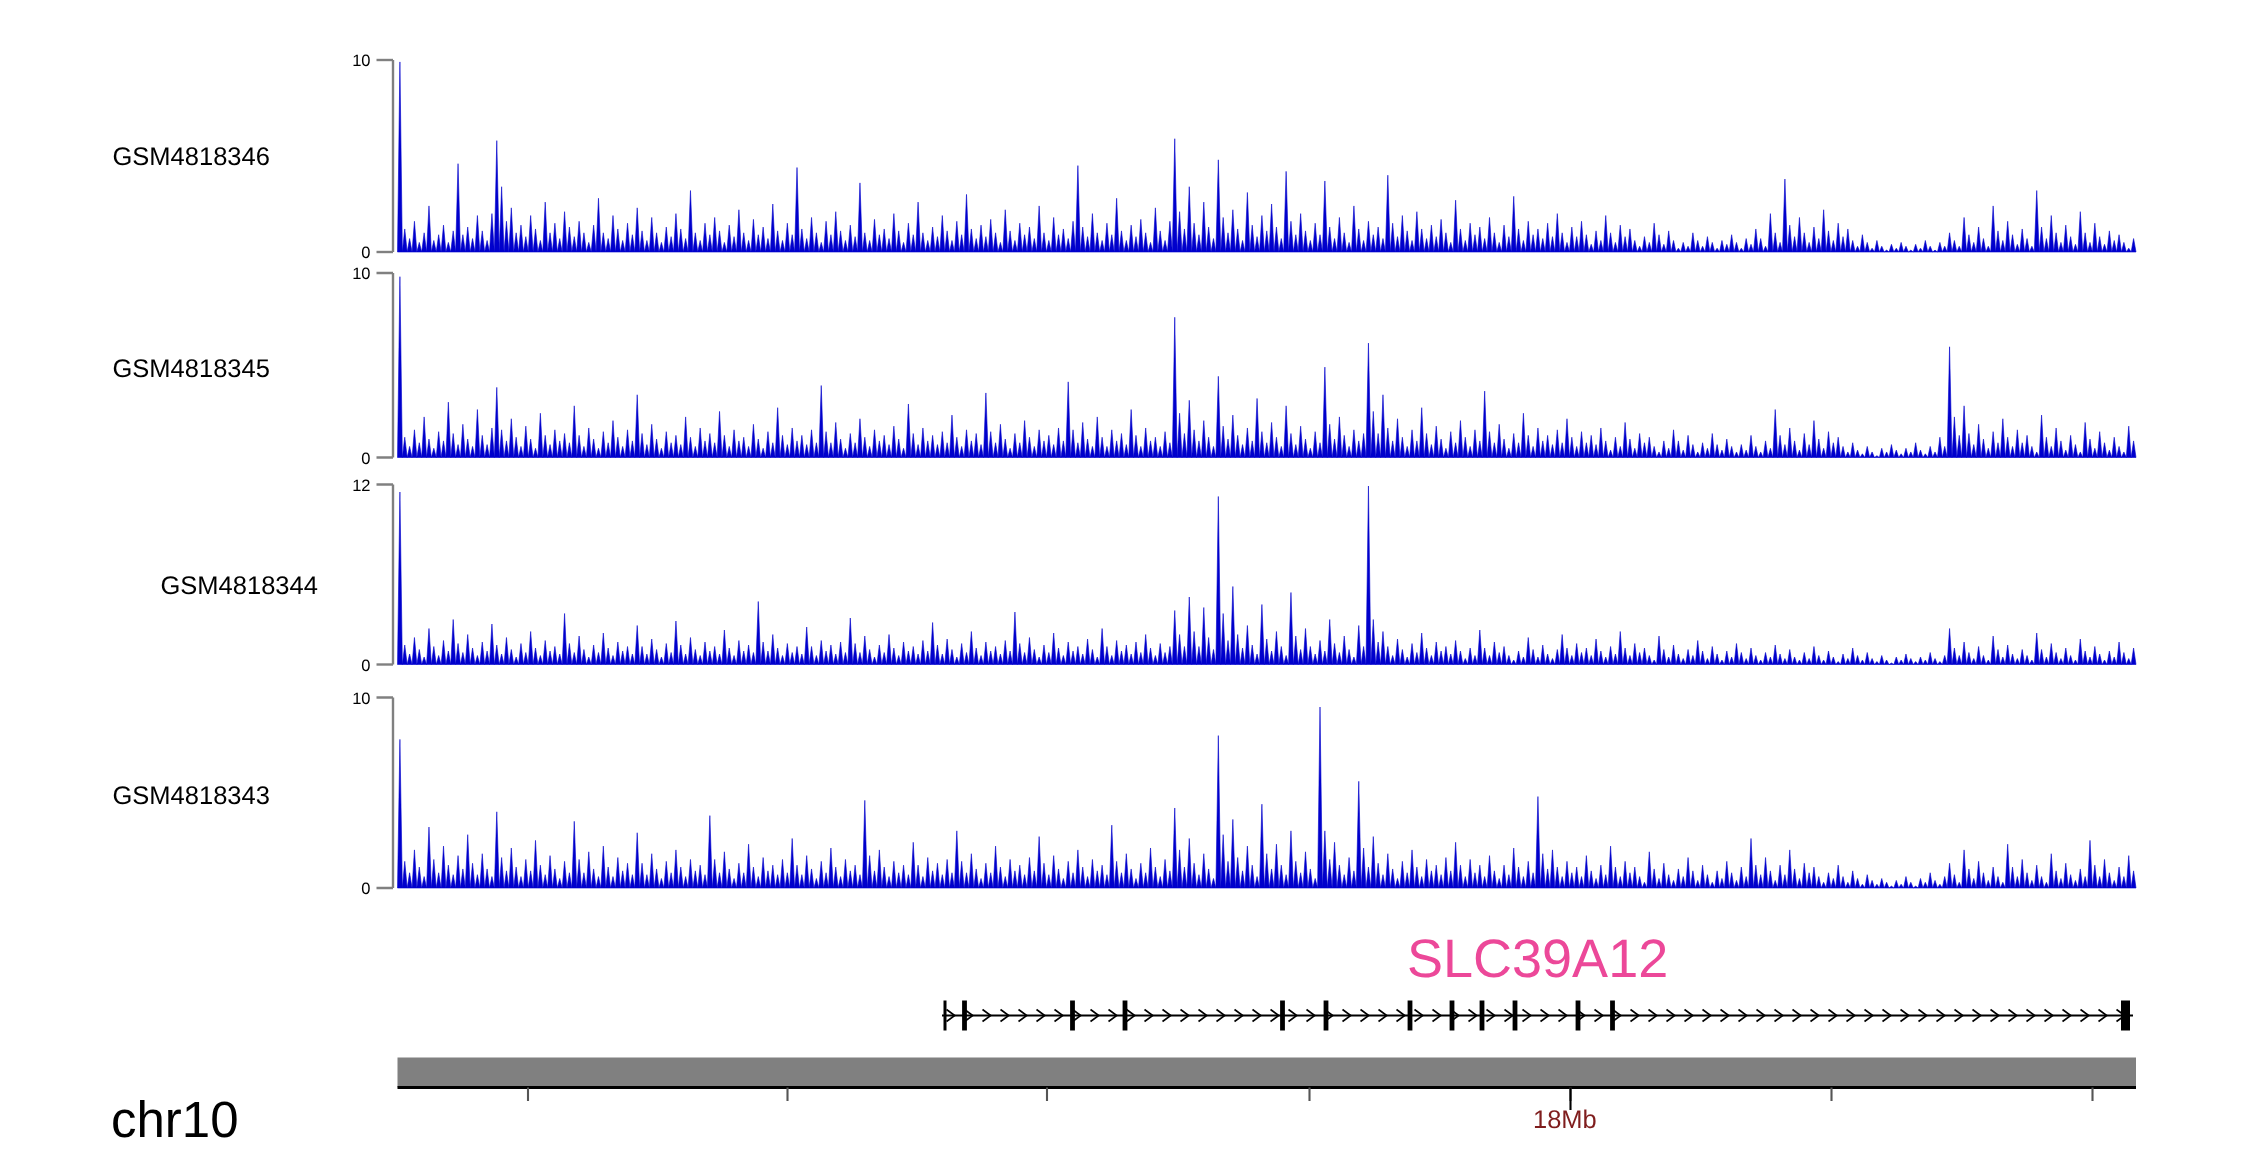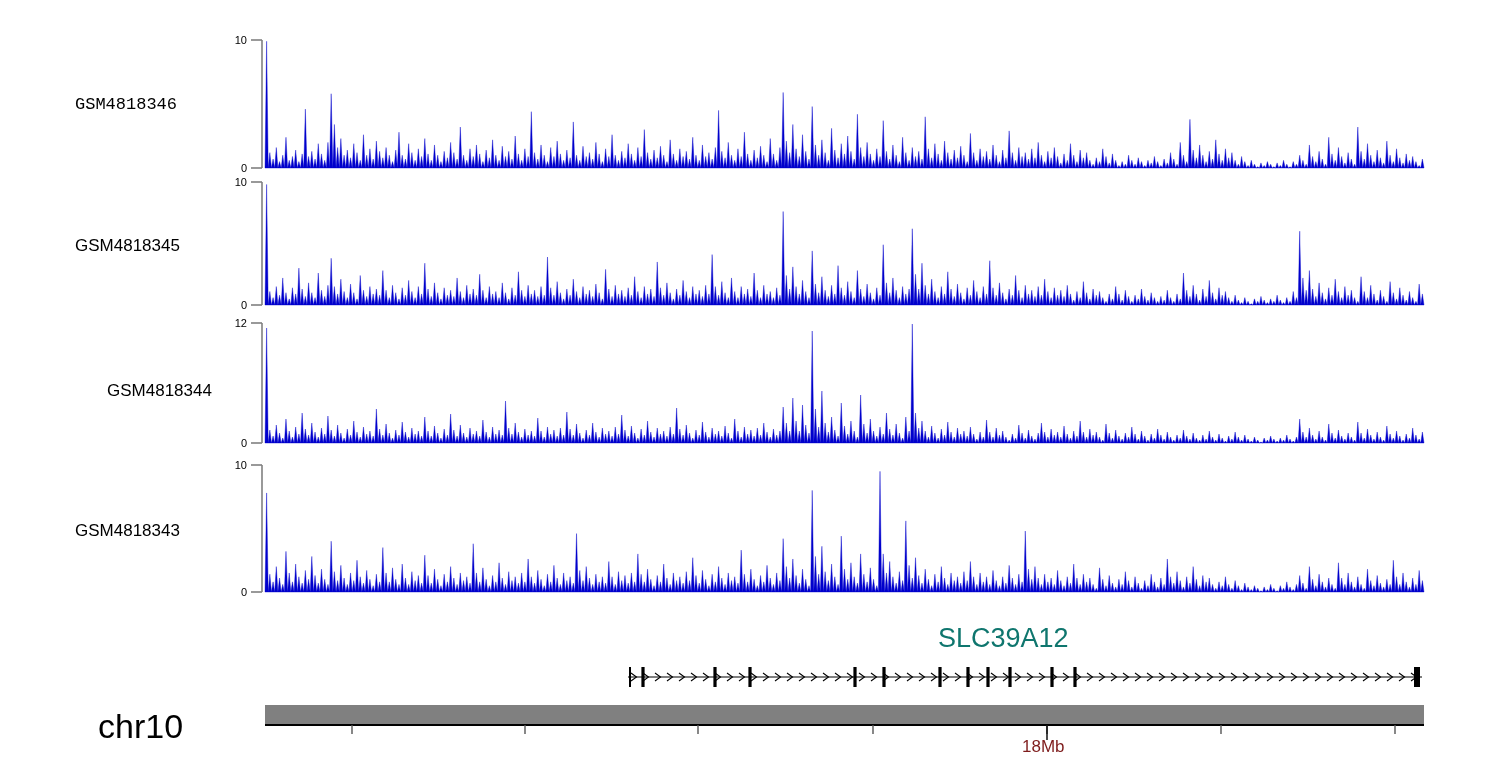--- a/index.html
+++ b/index.html
@@ -7,31 +7,31 @@
        font-family:"Liberation Sans",sans-serif;color:#000;}
   #stage{position:absolute;left:0;top:0;width:1500px;height:780px;}
 
   .track{position:absolute;left:0;}
   .track-label{position:absolute;font-size:17px;line-height:17px;color:#000;
                text-align:left;white-space:nowrap;}
   .axis-svg{position:absolute;left:0;top:0;}
   .data-svg{position:absolute;left:0;top:0;}
   .tick-text{font-size:11px;fill:#000;font-family:"Liberation Sans",sans-serif;}
 
-  #gene-name{position:absolute;font-size:27px;line-height:27px;white-space:nowrap;color:#0f766e;}
+  #gene-name{position:absolute;font-size:36px;line-height:27px;white-space:nowrap;color:#ec4899;}
   #chrom-label{position:absolute;font-size:34px;line-height:34px;white-space:nowrap;color:#000;}
   #ruler-label{position:absolute;font-size:17px;line-height:17px;white-space:nowrap;color:#7f1d1d;}
 </style>
 </head>
 <body>
 
 <div id="stage">
 
   <div class="track" id="track-0" style="top:0px;height:175px;width:1500px;">
-    <div class="track-label" style="left:75px;top:96px;font-family:Liberation Mono, monospace;">GSM4818346</div>
+    <div class="track-label" style="left:75px;top:96px;">GSM4818346</div>
     <svg class="axis-svg" width="1500" height="175">
       <g id="axis-g-0">
           <line x1="262" y1="40" x2="262" y2="168" stroke="#808080" stroke-width="1.6"></line>
           <line x1="251" y1="40" x2="262" y2="40" stroke="#808080" stroke-width="1.6"></line>
           <line x1="251" y1="168" x2="262" y2="168" stroke="#808080" stroke-width="1.6"></line>
           <text x="247" y="44" text-anchor="end" class="tick-text">10</text>
           <text x="247" y="172" text-anchor="end" class="tick-text">0</text>
         </g>
     </svg>
     <svg class="data-svg" width="1500" height="175">
@@ -167,21 +167,21 @@
         <rect x="938.4" y="12" width="3.2" height="20" fill="#000000"></rect>
         <rect x="966.4" y="12" width="3.2" height="20" fill="#000000"></rect>
         <rect x="986.4" y="12" width="3.2" height="20" fill="#000000"></rect>
         <rect x="1008.4" y="12" width="3.2" height="20" fill="#000000"></rect>
         <rect x="1050.4" y="12" width="3.2" height="20" fill="#000000"></rect>
         <rect x="1073.4" y="12" width="3.2" height="20" fill="#000000"></rect>
         <rect x="1414" y="12" width="6" height="20" fill="#000000"></rect>
       </g>
   </svg>
 
-  <div id="chrom-label" style="left:74px;top:709px;margin-left:24px;">chr10</div>
+  <div id="chrom-label" style="left:74px;top:730px;">chr10</div>
 
   <svg id="ruler-svg" style="position:absolute;left:0px;top:700px;" width="1500" height="40">
     <g id="ruler-g">
         <rect x="265" y="5" width="1159" height="20" fill="#808080"></rect>
         <line x1="265" y1="25" x2="1424" y2="25" stroke="#000000" stroke-width="2"></line>
         <line x1="352" y1="25" x2="352" y2="34" stroke="#555555" stroke-width="1.4"></line>
         <line x1="525" y1="25" x2="525" y2="34" stroke="#555555" stroke-width="1.4"></line>
         <line x1="698" y1="25" x2="698" y2="34" stroke="#555555" stroke-width="1.4"></line>
         <line x1="873" y1="25" x2="873" y2="34" stroke="#555555" stroke-width="1.4"></line>
         <line x1="1047" y1="25" x2="1047" y2="34" stroke="#555555" stroke-width="1.4"></line>

